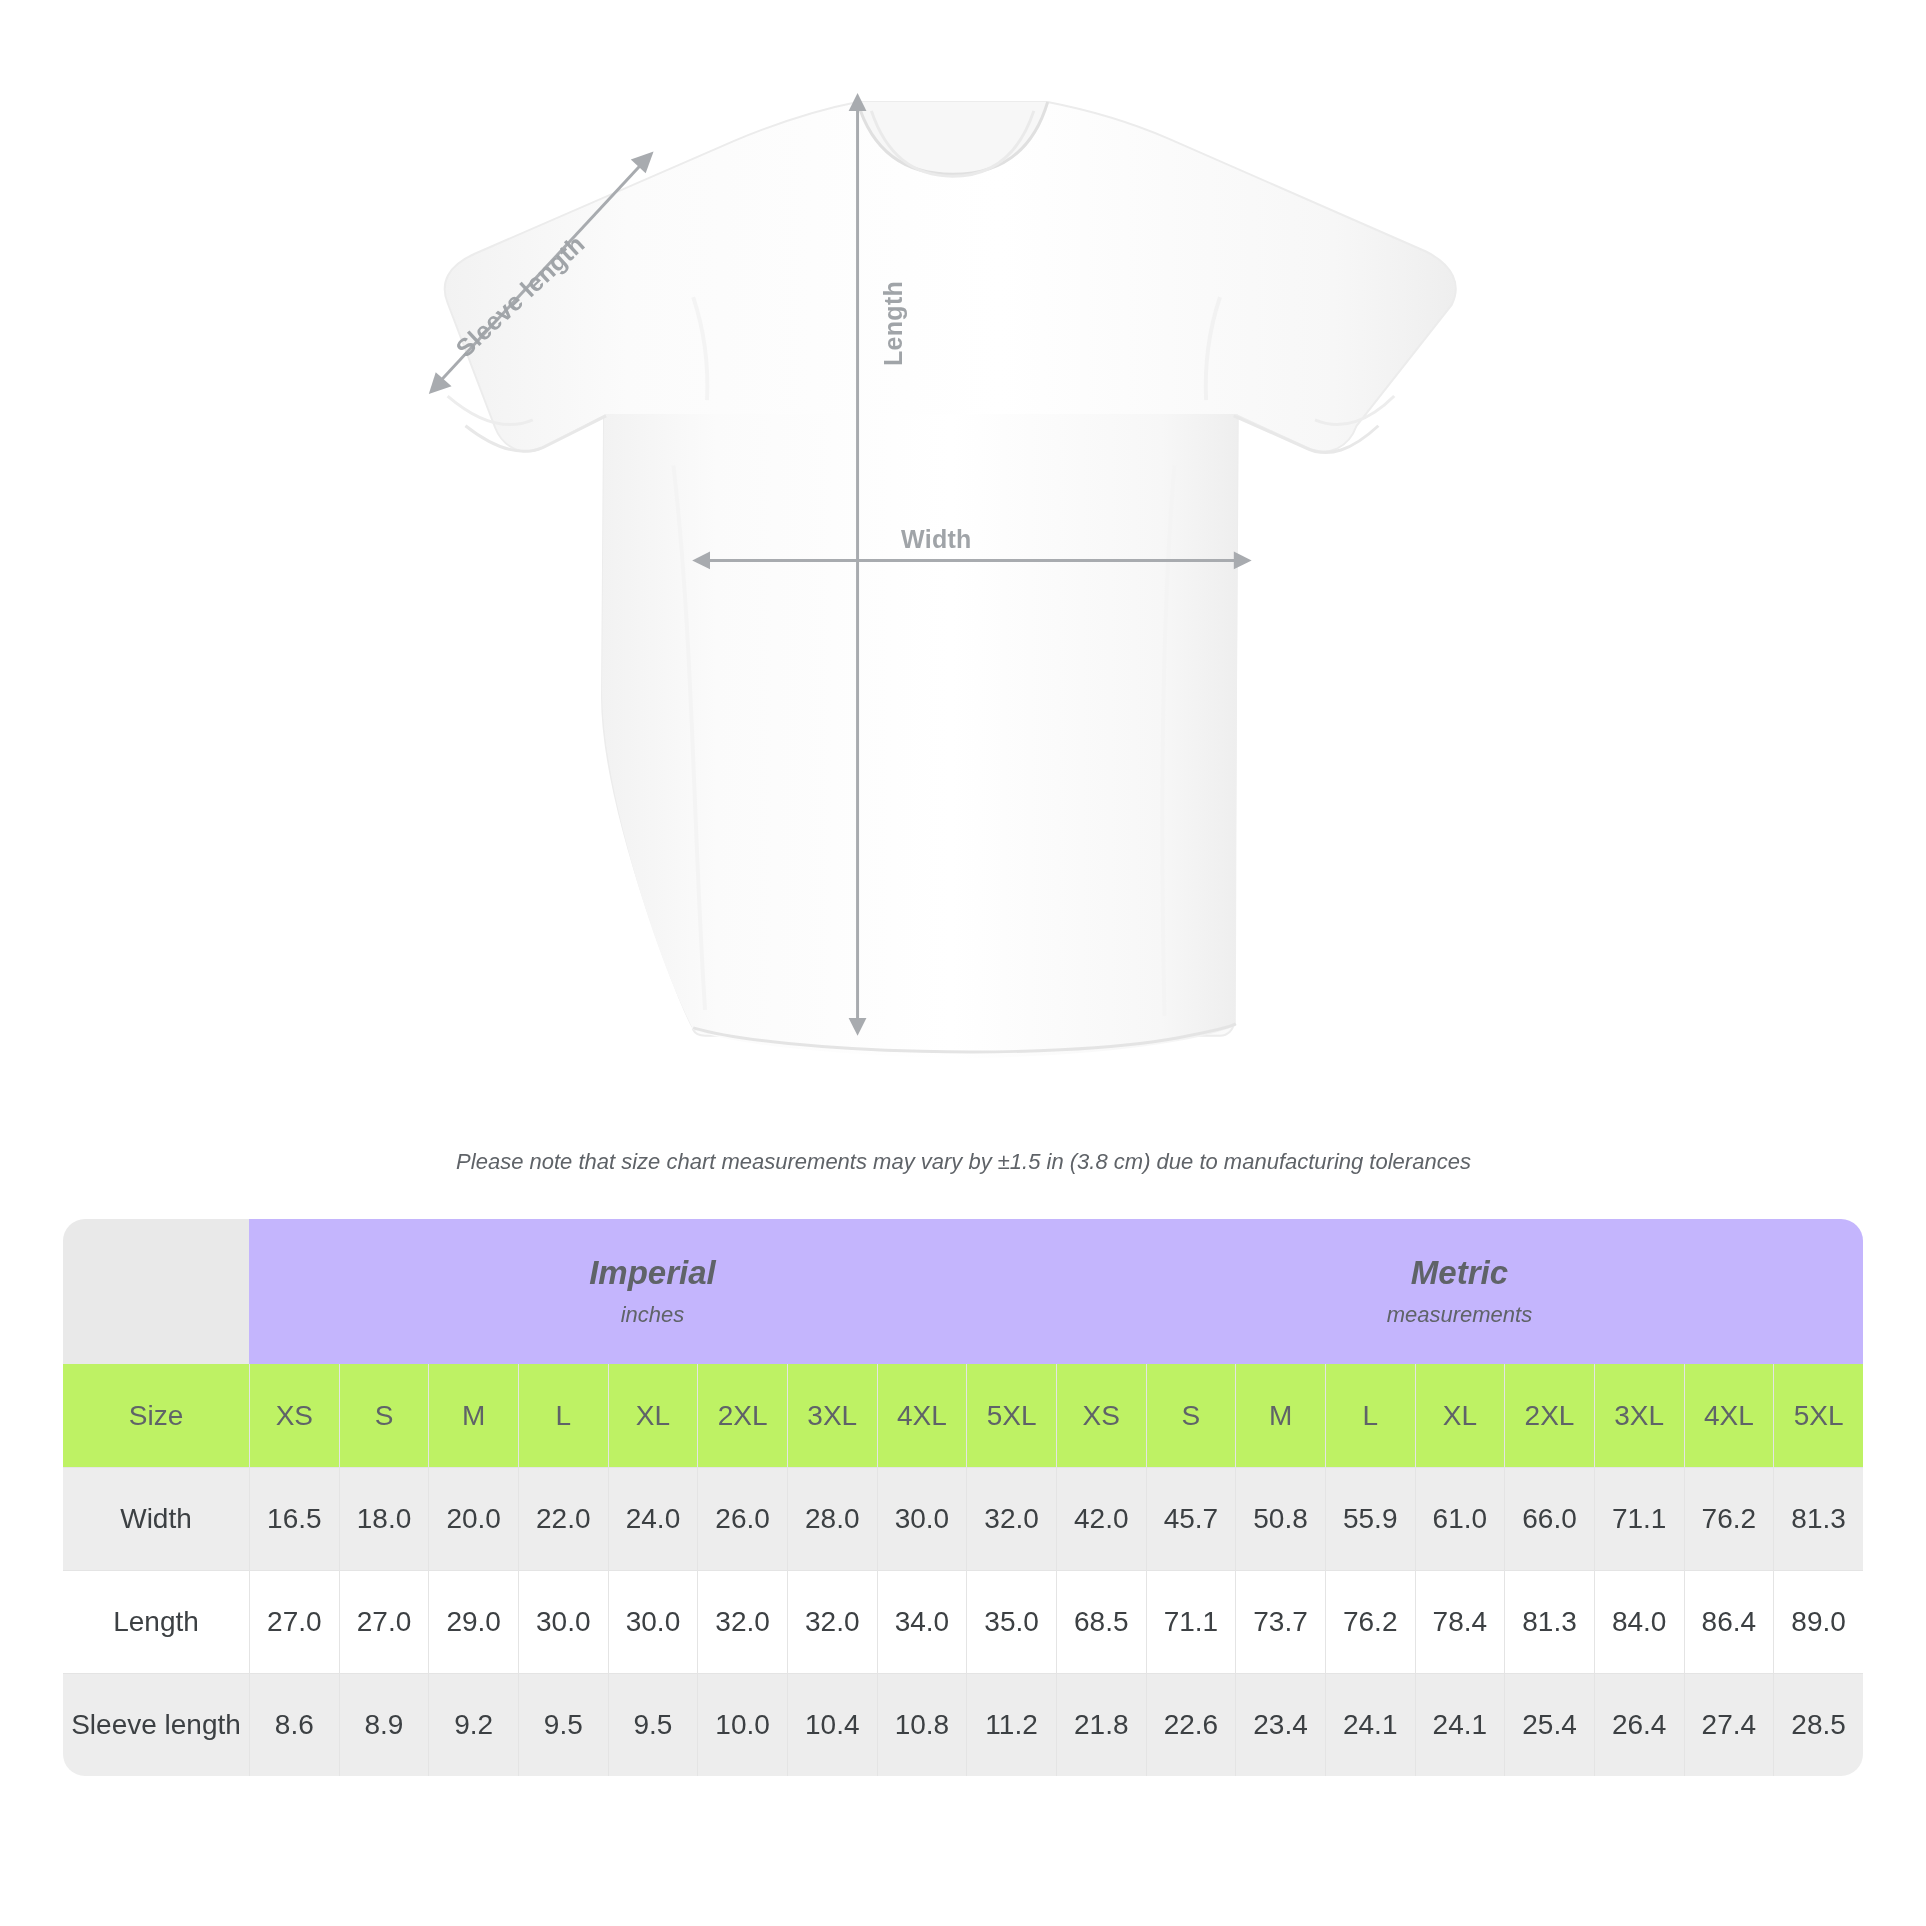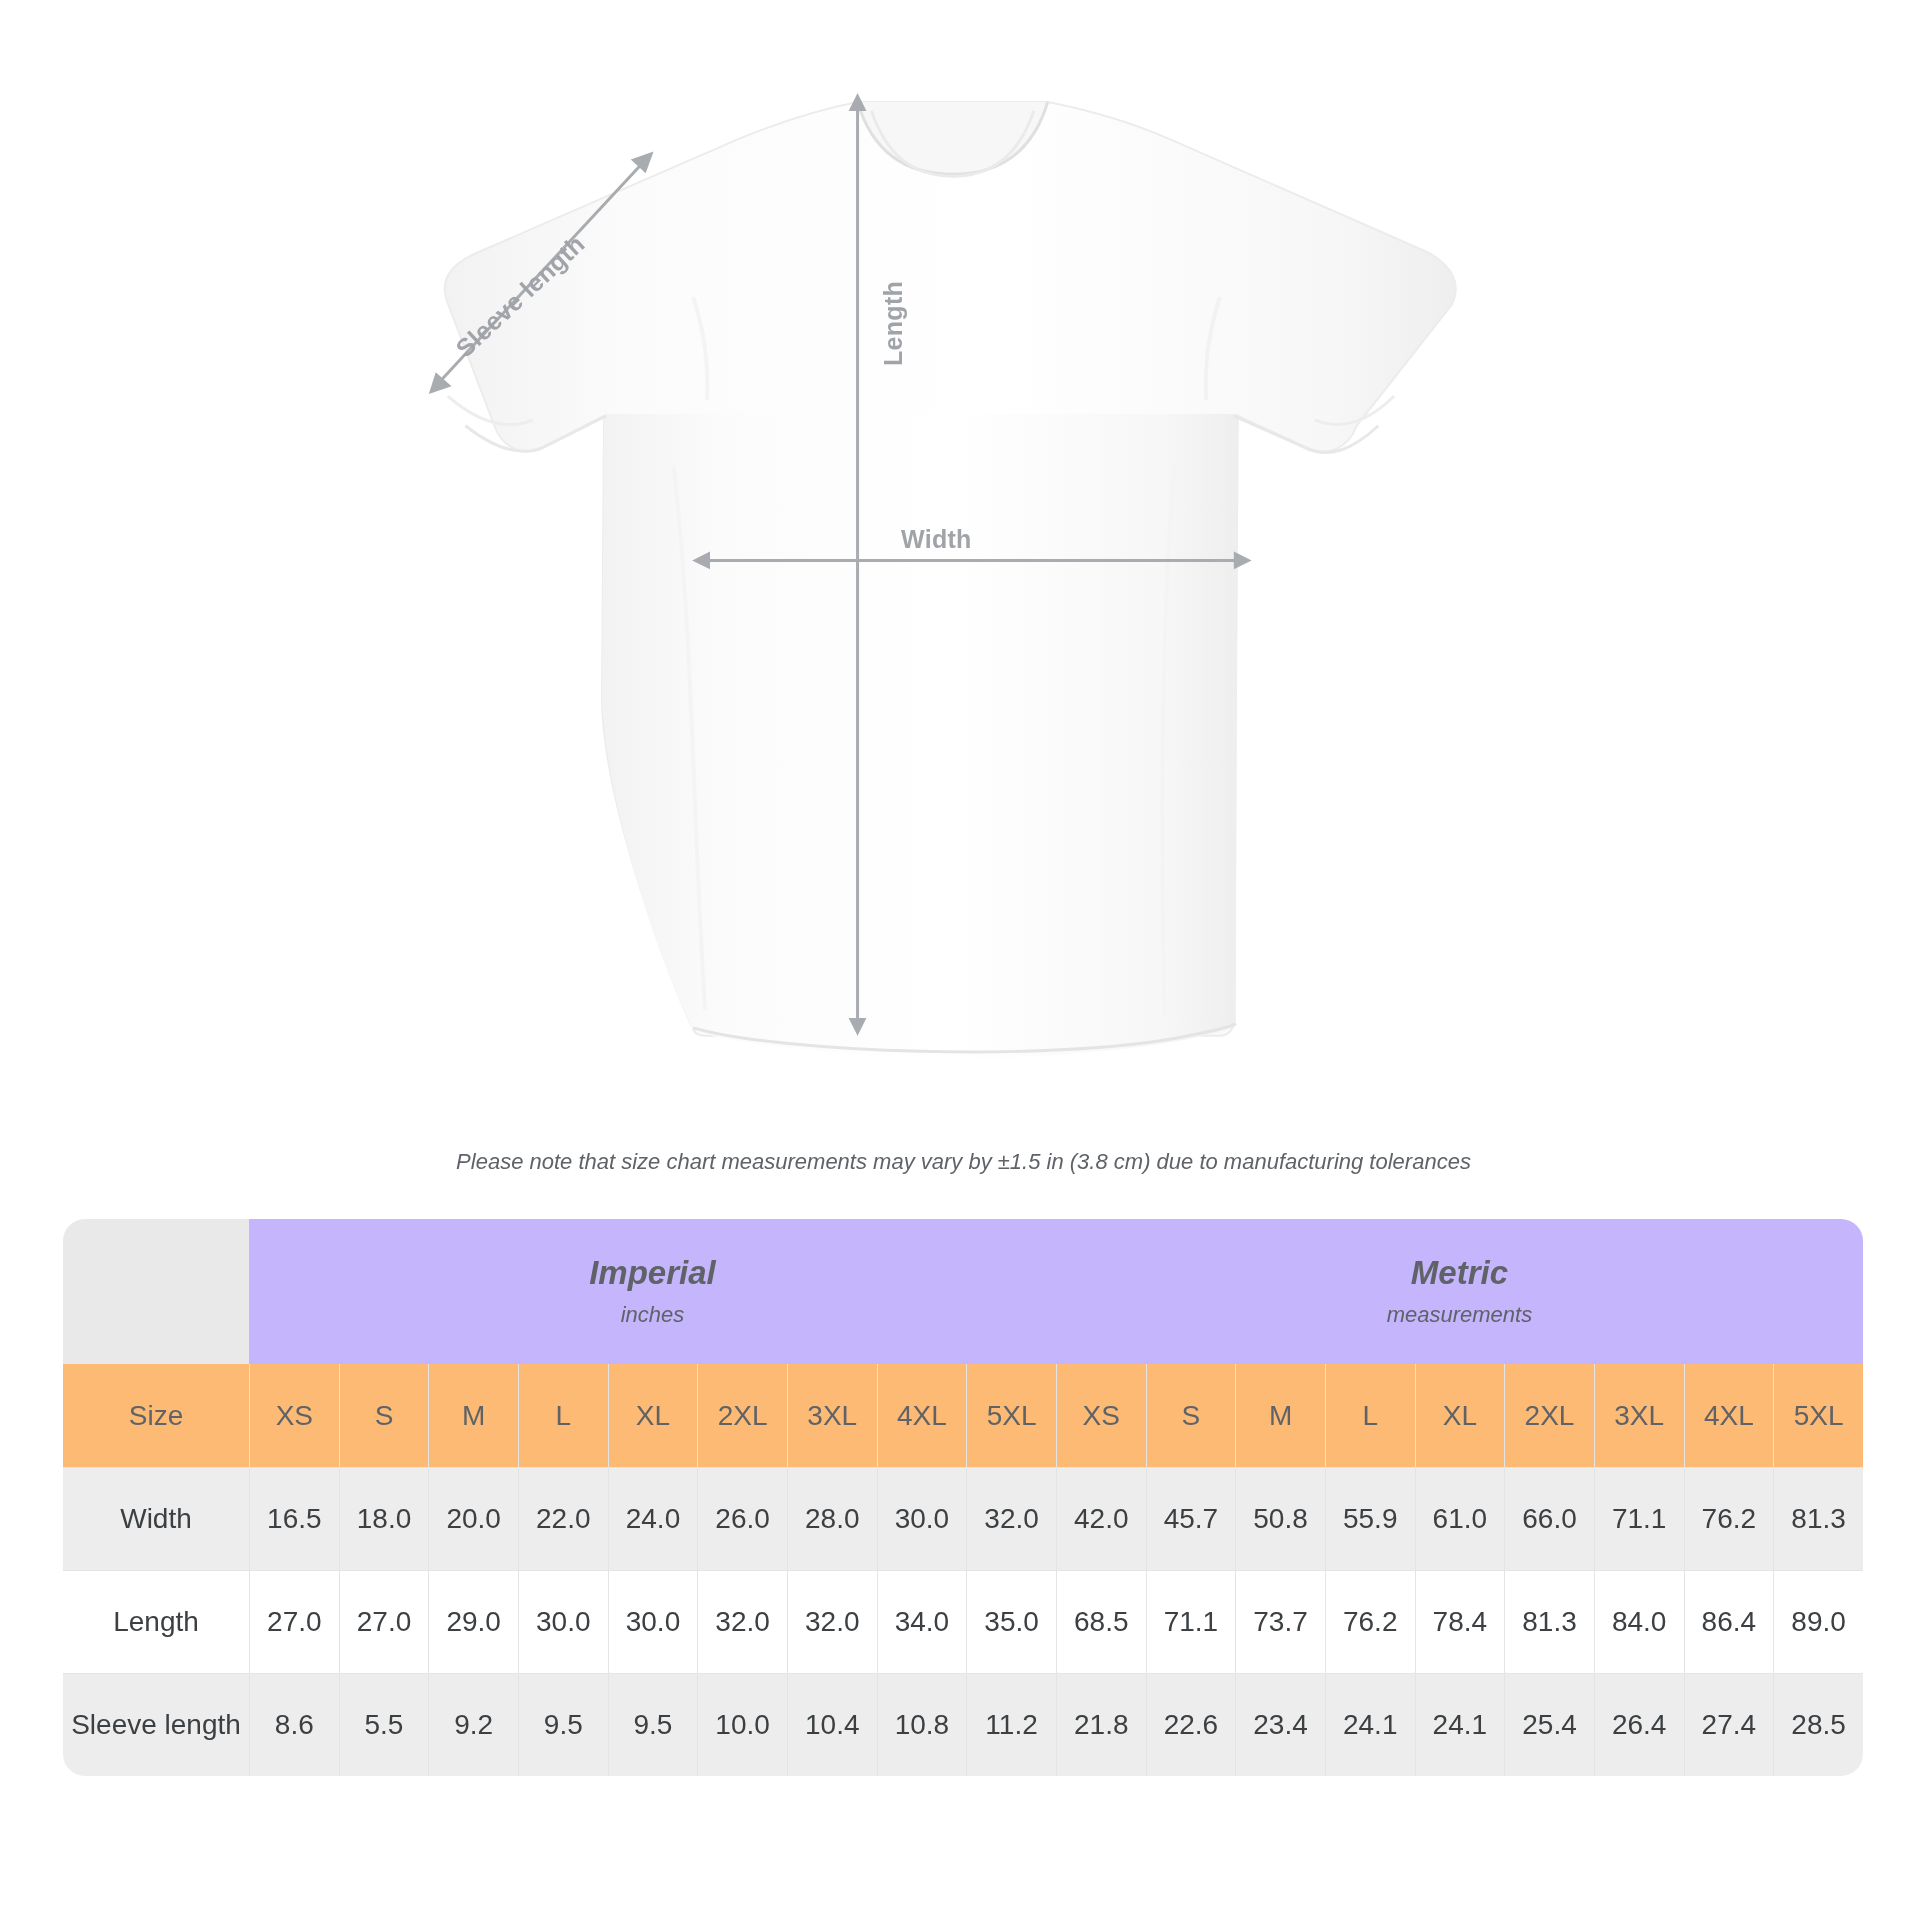--- a/index.html
+++ b/index.html
@@ -116,21 +116,21 @@
   }
   .unit-sub {
     font-size: 22px;
     font-style: italic;
     color: #5f6368;
     margin-top: 10px;
   }
 
   
   .size-row td {
-    background: #fdba74;
+    background: #bef264;
     height: 103px;
     font-size: 28px;
     font-weight: bold;
     color: #5f6368;
     border-left: 1px solid #e4e4e4;
   }
   .size-row td:first-child {
     border-left: none;
   }
   .row-label {
@@ -358,21 +358,21 @@
             <td>76.2</td>
             <td>78.4</td>
             <td>81.3</td>
             <td>84.0</td>
             <td>86.4</td>
             <td>89.0</td>
           </tr>
           <tr class="data-row shade">
             <td class="row-label">Sleeve length</td>
             <td>8.6</td>
-            <td>5.5</td>
+            <td>8.9</td>
             <td>9.2</td>
             <td>9.5</td>
             <td>9.5</td>
             <td>10.0</td>
             <td>10.4</td>
             <td>10.8</td>
             <td>11.2</td>
             <td>21.8</td>
             <td>22.6</td>
             <td>23.4</td>

